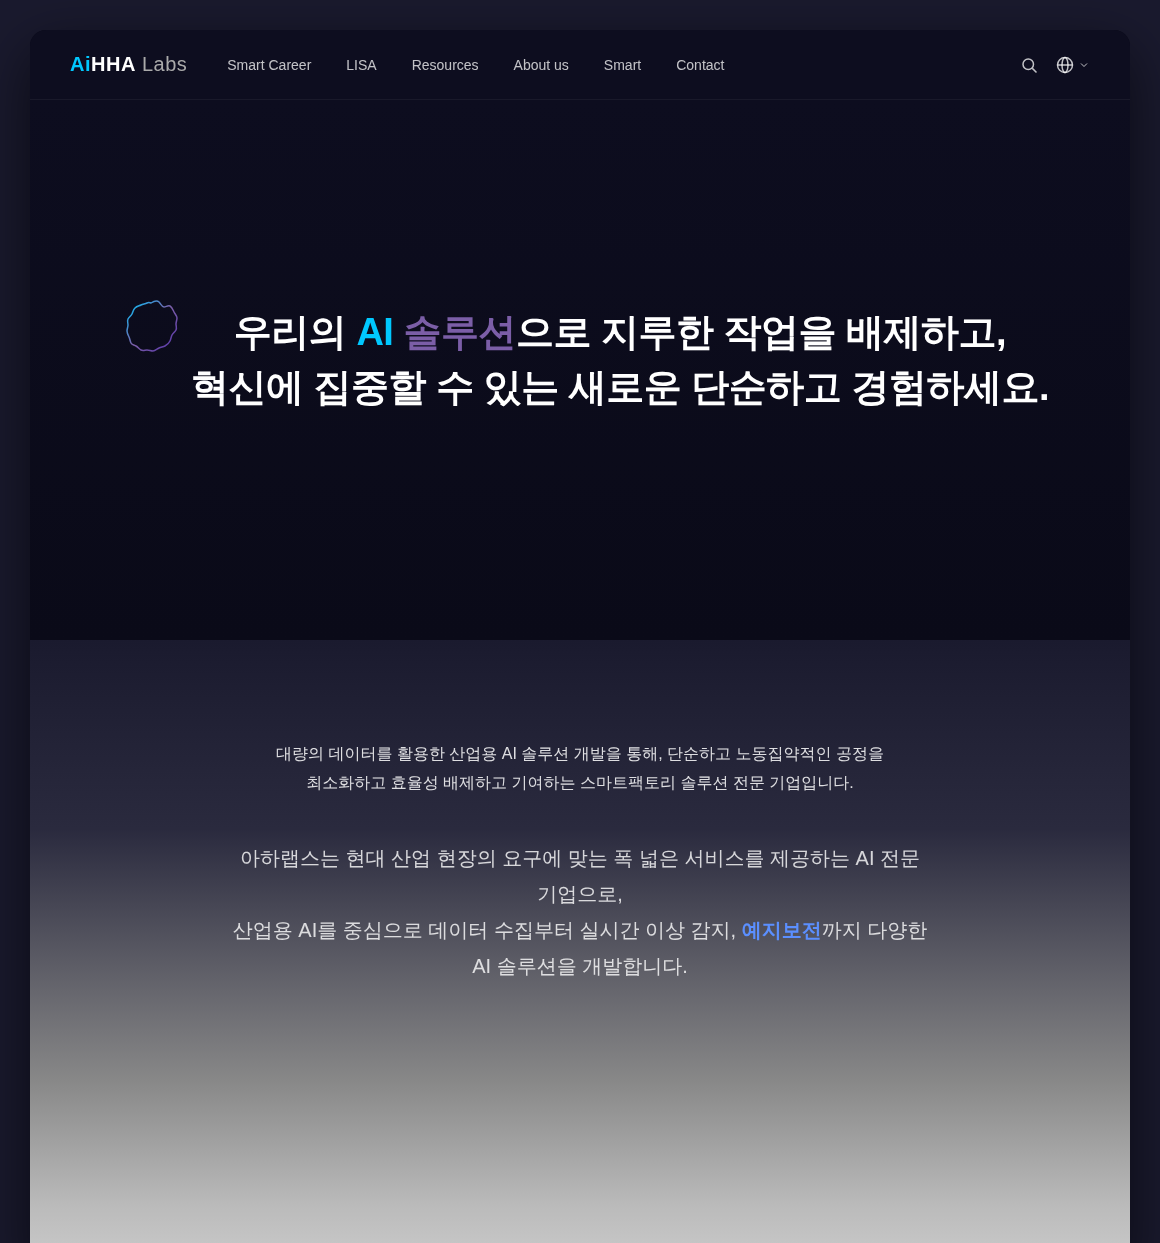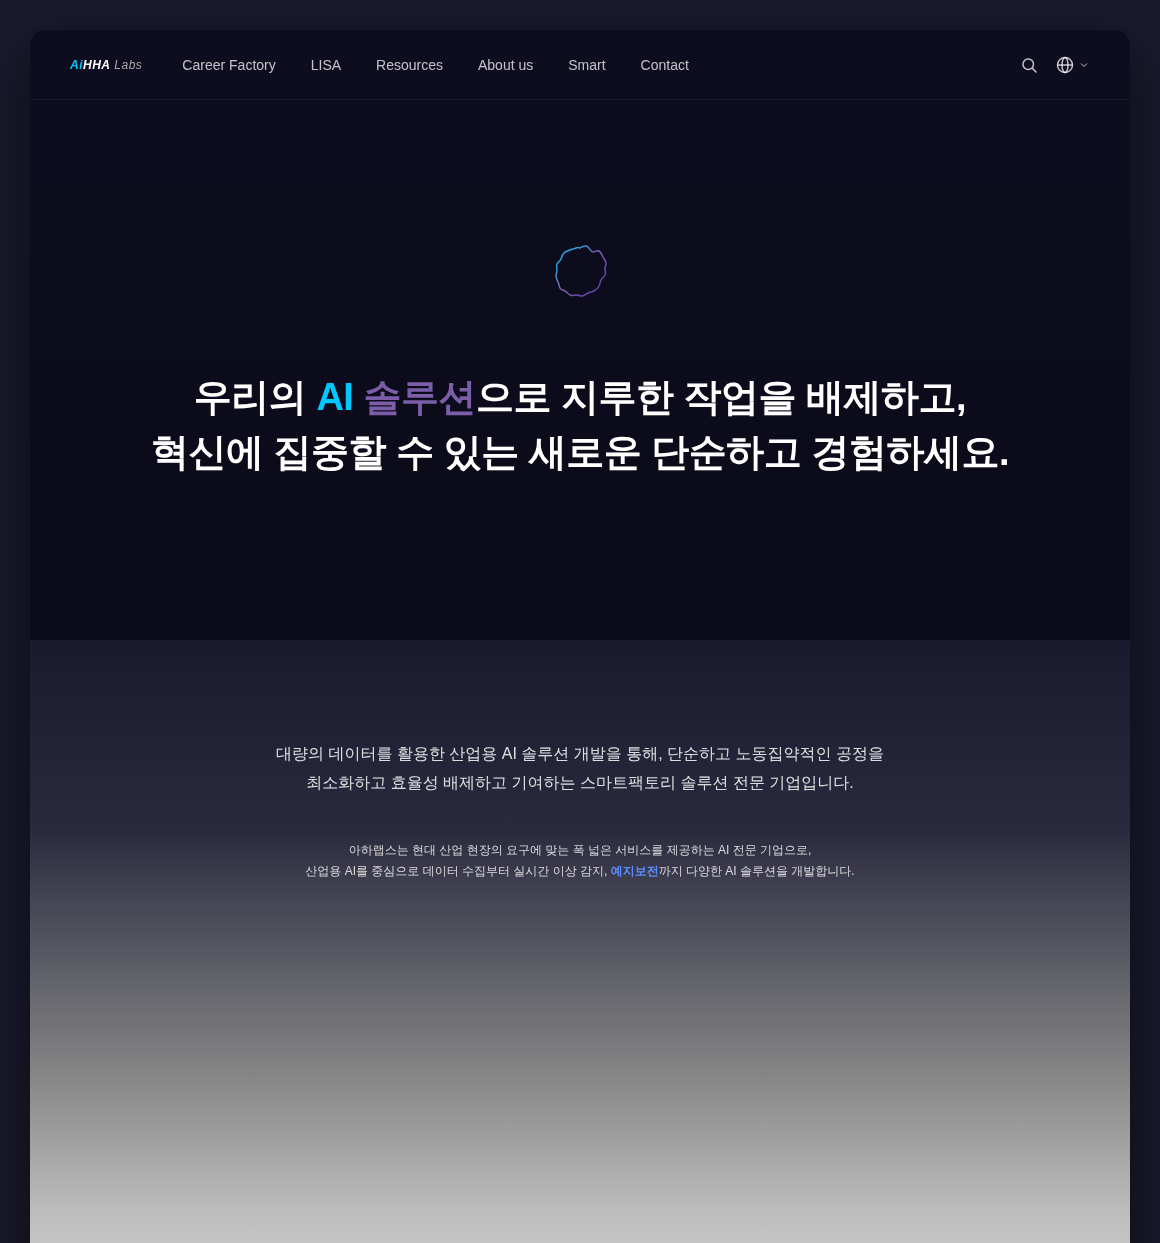--- a/index.html
+++ b/index.html
@@ -44,25 +44,24 @@
 
     .logo {
       display: flex;
       align-items: center;
       gap: 2px;
       margin-right: 40px;
       flex-shrink: 0;
     }
 
     .logo-text {
-      font-size: 12px;
+      font-size: 20px;
       font-weight: 700;
       color: white;
       letter-spacing: 0.5px;
-      font-style: italic;
     }
 
     .logo-ai {
       color: #00c8ff;
     }
 
     .logo-hha {
       color: white;
     }
 
@@ -119,21 +118,20 @@
       cursor: pointer;
       background: none;
       border: none;
     }
 
     
     .hero-section {
       background: linear-gradient(180deg, #0d0d1f 0%, #0a0a18 100%);
       min-height: 540px;
       display: flex;
-      flex-direction: column;
       align-items: center;
       justify-content: center;
       padding: 60px 40px 80px;
       position: relative;
     }
 
     
     .hero-logo-decoration {
       width: 80px;
       height: 80px;
@@ -177,21 +175,21 @@
     .bottom-text-1 {
       color: rgba(255,255,255,0.85);
       font-size: 16px;
       line-height: 1.8;
       margin-bottom: 42px;
       word-break: keep-all;
     }
 
     .bottom-text-2 {
       color: rgba(255,255,255,0.80);
-      font-size: 12px;
+      font-size: 20px;
       line-height: 1.8;
       word-break: keep-all;
     }
 
     .highlight-link {
       color: #5b8fff;
       text-decoration: none;
       cursor: pointer;
       font-weight: bold;
     }
@@ -208,21 +206,21 @@
   <div class="browser-window">
 
     <nav class="navbar">
       <div class="logo">
         <span class="logo-text">
           <span class="logo-ai">Ai</span><span class="logo-hha">HHA</span><span class="logo-labs"> Labs</span>
         </span>
       </div>
 
       <div class="nav-links">
-        <a class="nav-link">Career Factory</a>
+        <a class="nav-link">Smart Career</a>
         <a class="nav-link">LISA</a>
         <a class="nav-link">Resources</a>
         <a class="nav-link">About us</a>
         <a class="nav-link">Smart</a>
         <a class="nav-link">Contact</a>
       </div>
 
       <div class="nav-actions">
         <button class="nav-icon-btn">
           <svg class="search-icon-svg" viewBox="0 0 24 24" fill="none" stroke="currentColor" stroke-width="2">

